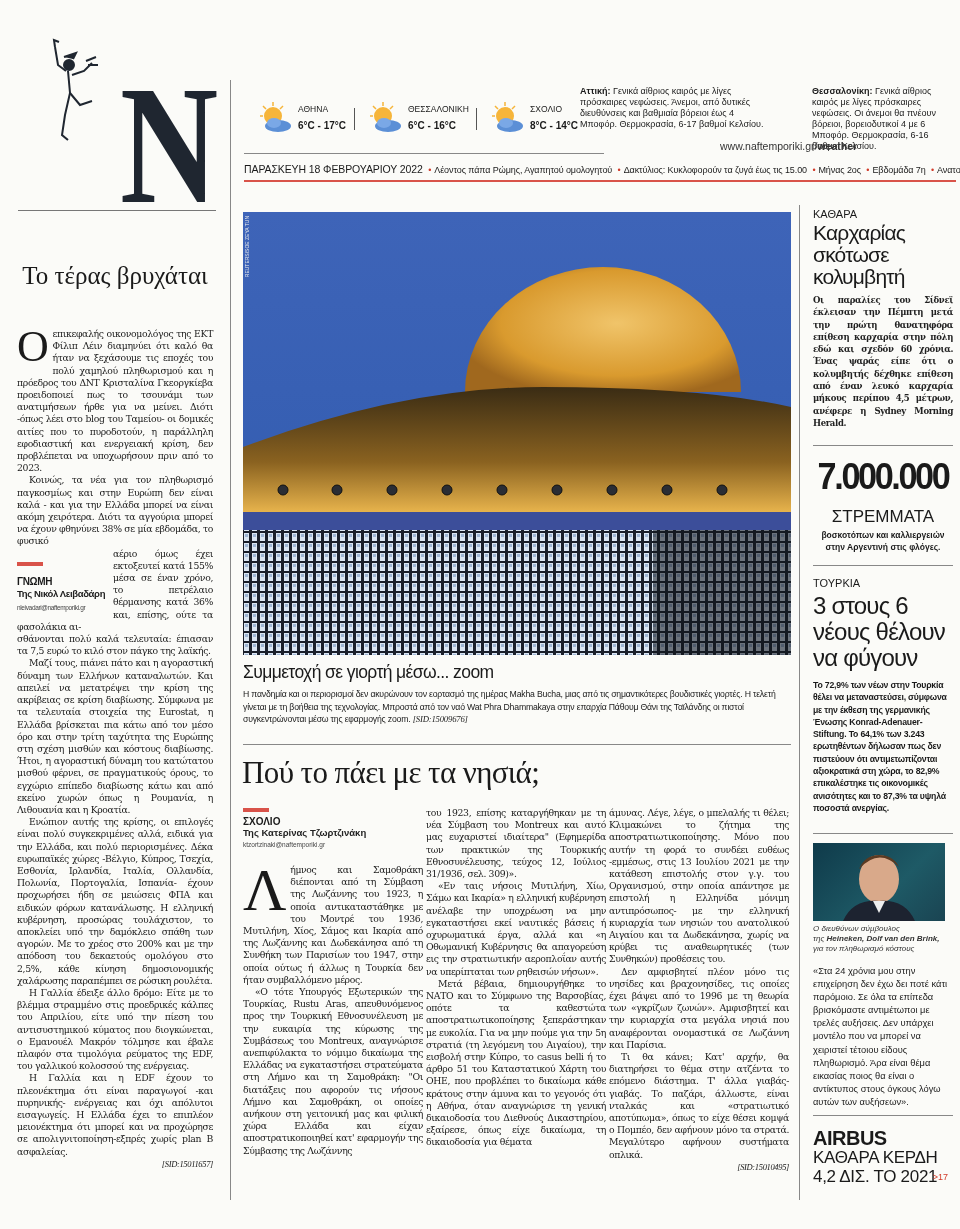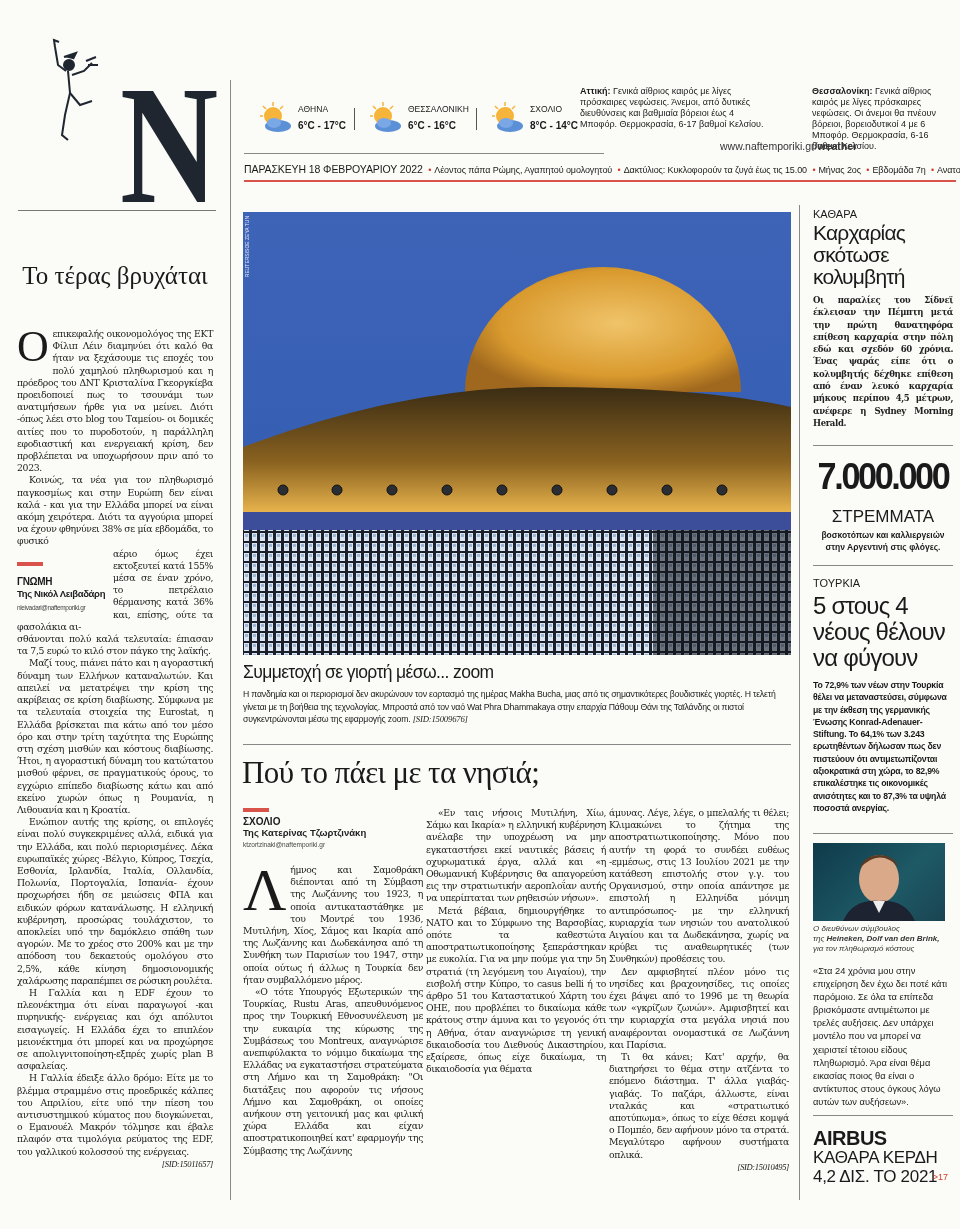--- a/index.html
+++ b/index.html
@@ -180,22 +180,22 @@
   <div style="float:left; width:96px; height:72px; padding-top:14px;" class="byline-box">
     <div class="bar"></div>
     <div class="kind">ΓΝΩΜΗ</div>
     <div class="author">Της Νικόλ Λειβαδάρη</div>
     <div class="email">nleivadari@naftemporiki.gr</div>
   </div>
   <p class="noind">αέριο όμως έχει εκτοξευτεί κατά 155% μέσα σε έναν χρόνο, το πετρέλαιο θέρμανσης κατά 36% και, επίσης, ούτε τα φασολάκια αι-</p>
   <p class="noind" style="clear:both;">σθάνονται πολύ καλά τελευταία: έπιασαν τα 7,5 ευρώ το κιλό στον πάγκο της λαϊκής.</p>
   <p>Μαζί τους, πιάνει πάτο και η αγοραστική δύναμη των Ελλήνων καταναλωτών. Και απειλεί να μετατρέψει την κρίση της ακρίβειας σε κρίση διαβίωσης. Σύμφωνα με τα τελευταία στοιχεία της Eurostat, η Ελλάδα βρίσκεται πια κάτω από τον μέσο όρο και στην τρίτη ταχύτητα της Ευρώπης στη σχέση μισθών και κόστους διαβίωσης. Ήτοι, η αγοραστική δύναμη του κατώτατου μισθού φέρνει, σε πραγματικούς όρους, το εγχώριο επίπεδο διαβίωσης κάτω και από εκείνο χωρών όπως η Ρουμανία, η Λιθουανία και η Κροατία.</p>
   <p>Ενώπιον αυτής της κρίσης, οι επιλογές είναι πολύ συγκεκριμένες αλλά, ειδικά για την Ελλάδα, και πολύ περιορισμένες. Δέκα ευρωπαϊκές χώρες -Βέλγιο, Κύπρος, Τσεχία, Εσθονία, Ιρλανδία, Ιταλία, Ολλανδία, Πολωνία, Πορτογαλία, Ισπανία- έχουν προχωρήσει ήδη σε μειώσεις ΦΠΑ και ειδικών φόρων κατανάλωσης. Η ελληνική κυβέρνηση, προσώρας τουλάχιστον, το αποκλείει υπό την δαμόκλειο σπάθη των αγορών. Με το χρέος στο 200% και με την απόδοση του δεκαετούς ομολόγου στο 2,5%, κάθε κίνηση δημοσιονομικής χαλάρωσης παραπέμπει σε ρώσικη ρουλέτα.</p>
+  <p>Η Γαλλία έδειξε άλλο δρόμο: Είτε με το βλέμμα στραμμένο στις προεδρικές κάλπες του Απριλίου, είτε υπό την πίεση του αντισυστημικού κύματος που διογκώνεται, ο Εμανουέλ Μακρόν τόλμησε και έβαλε πλαφόν στα τιμολόγια ρεύματος της EDF, του γαλλικού κολοσσού της ενέργειας.</p>
   <p>Η Γαλλία και η EDF έχουν το πλεονέκτημα ότι είναι παραγωγοί -και πυρηνικής- ενέργειας και όχι απόλυτοι εισαγωγείς. Η Ελλάδα έχει το επιπλέον μειονέκτημα ότι μπορεί και να προχώρησε σε απολιγνιτοποίηση-εξπρές χωρίς plan B ασφαλείας.</p>
-  <p>Η Γαλλία έδειξε άλλο δρόμο: Είτε με το βλέμμα στραμμένο στις προεδρικές κάλπες του Απριλίου, είτε υπό την πίεση του αντισυστημικού κύματος που διογκώνεται, ο Εμανουέλ Μακρόν τόλμησε και έβαλε πλαφόν στα τιμολόγια ρεύματος της EDF, του γαλλικού κολοσσού της ενέργειας.</p>
   <div class="sid">[SID:15011657]</div>
 </div>
 
 <div id="photo" class="abs">
   <svg width="548" height="443" viewBox="0 0 548 443">
     <defs>
       <linearGradient id="sky" x1="0" y1="0" x2="0" y2="1">
           <stop offset="0" stop-color="#3e64b8"></stop>
           <stop offset="1" stop-color="#2f5aae"></stop>
         </linearGradient>
@@ -244,20 +244,21 @@
   <div class="bar" style="margin-bottom:4px;"></div>
   <div class="kind">ΣΧΟΛΙΟ</div>
   <div class="author">Της Κατερίνας Τζωρτζινάκη</div>
   <div class="email">ktzortzinaki@naftemporiki.gr</div>
 </div>
 <div id="main-col1" class="abs main-col body-text">
   <p class="noind"><span class="dropcap-big">Λ</span><span>ήμνος και Σαμοθράκη διέπονται από τη Σύμβαση της Λωζάννης του 1923, η οποία αντικαταστάθηκε με του Μοντρέ του 1936, Μυτιλήνη, Χίος, Σάμος και Ικαρία από της Λωζάννης και Δωδεκάνησα από τη Συνθήκη των Παρισίων του 1947, στην οποία ούτως ή άλλως η Τουρκία δεν ήταν συμβαλλόμενο μέρος.</span></p>
   <p>«Ο τότε Υπουργός Εξωτερικών της Τουρκίας, Rustu Aras, απευθυνόμενος προς την Τουρκική Εθνοσυνέλευση με την ευκαιρία της κύρωσης της Συμβάσεως του Montreux, αναγνώρισε ανεπιφύλακτα το νόμιμο δικαίωμα της Ελλάδας να εγκαταστήσει στρατεύματα στη Λήμνο και τη Σαμοθράκη: "Οι διατάξεις που αφορούν τις νήσους Λήμνο και Σαμοθράκη, οι οποίες ανήκουν στη γειτονική μας και φιλική χώρα Ελλάδα και είχαν αποστρατικοποιηθεί κατ' εφαρμογήν της Σύμβασης της Λωζάννης</p>
 </div>
 <div id="main-col2" class="abs main-col body-text">
+  <p class="noind">του 1923, επίσης καταργήθηκαν με τη νέα Σύμβαση του Montreux και αυτό μας ευχαριστεί ιδιαίτερα" (Εφημερίδα των πρακτικών της Τουρκικής Εθνοσυνέλευσης, τεύχος 12, Ιούλιος 31/1936, σελ. 309)».</p>
   <p>«Εν ταις νήσοις Μυτιλήνη, Χίω, Σάμω και Ικαρία» η ελληνική κυβέρνηση ανέλαβε την υποχρέωση να μην εγκαταστήσει εκεί ναυτικές βάσεις ή οχυρωματικά έργα, αλλά και «η Οθωμανική Κυβέρνησις θα απαγορεύση εις την στρατιωτικήν αεροπλοΐαν αυτής να υπερίπταται των ρηθεισών νήσων».</p>
   <p>Μετά βέβαια, δημιουργήθηκε το ΝΑΤΟ και το Σύμφωνο της Βαρσοβίας, οπότε τα καθεστώτα αποστρατιωτικοποίησης ξεπεράστηκαν με ευκολία. Για να μην πούμε για την 5η στρατιά (τη λεγόμενη του Αιγαίου), την εισβολή στην Κύπρο, το casus belli ή το άρθρο 51 του Καταστατικού Χάρτη του ΟΗΕ, που προβλέπει το δικαίωμα κάθε κράτους στην άμυνα και το γεγονός ότι η Αθήνα, όταν αναγνώρισε τη γενική δικαιοδοσία του Διεθνούς Δικαστηρίου, εξαίρεσε, όπως είχε δικαίωμα, τη δικαιοδοσία για θέματα</p>
 </div>
 <div id="main-col3" class="abs main-col body-text">
   <p class="noind">άμυνας. Λέγε, λέγε, ο μπελαλής τι θέλει; Κλιμακώνει το ζήτημα της αποστρατιωτικοποίησης. Μόνο που αυτήν τη φορά το συνδέει ευθέως -εμμέσως, στις 13 Ιουλίου 2021 με την κατάθεση επιστολής στον γ.γ. του Οργανισμού, στην οποία απάντησε με επιστολή η Ελληνίδα μόνιμη αντιπρόσωπος- με την ελληνική κυριαρχία των νησιών του ανατολικού Αιγαίου και τα Δωδεκάνησα, χωρίς να κρύβει τις αναθεωρητικές (των Συνθηκών) προθέσεις του.</p>
   <p>Δεν αμφισβητεί πλέον μόνο τις νησίδες και βραχονησίδες, τις οποίες έχει βάψει από το 1996 με τη θεωρία των «γκρίζων ζωνών». Αμφισβητεί και την κυριαρχία στα μεγάλα νησιά που αναφέρονται ονομαστικά σε Λωζάννη και Παρίσια.</p>
   <p>Τι θα κάνει; Κατ' αρχήν, θα διατηρήσει το θέμα στην ατζέντα το επόμενο διάστημα. Τ' άλλα γιαβάς-γιαβάς. Το παζάρι, άλλωστε, είναι νταλκάς και «στρατιωτικό αποτύπωμα», όπως το είχε θέσει κομψά ο Πομπέο, δεν αφήνουν μόνο τα στρατά. Μεγαλύτερο αφήνουν συστήματα οπλικά.</p>
   <div class="sid">[SID:15010495]</div>
 </div>
 
@@ -266,21 +267,21 @@
   <div class="rhead" style="margin:2px 0 6px;">Καρχαρίας σκότωσε κολυμβητή</div>
   <div class="rbody" style="text-align:justify;">Οι παραλίες του Σίδνεϊ έκλεισαν την Πέμπτη μετά την πρώτη θανατηφόρα επίθεση καρχαρία στην πόλη εδώ και σχεδόν 60 χρόνια. Ένας ψαράς είπε ότι ο κολυμβητής δέχθηκε επίθεση από έναν λευκό καρχαρία μήκους περίπου 4,5 μέτρων, ανέφερε η Sydney Morning Herald.</div>
 </div>
 <div class="abs gray-rule" style="left:813px; top:445px; width:140px;"></div>
 <div id="big-number" class="abs">7.000.000</div>
 <div id="big-unit" class="abs">ΣΤΡΕΜΜΑΤΑ</div>
 <div id="big-desc" class="abs">βοσκοτόπων και καλλιεργειών στην Αργεντινή στις φλόγες.</div>
 <div class="abs gray-rule" style="left:813px; top:565px; width:140px;"></div>
 <div id="r2" class="abs">
   <div class="kicker">ΤΟΥΡΚΙΑ</div>
-  <div class="rhead" style="font-size:24px; line-height:26px; margin:4px 0 8px;">5 στους 4 νέους θέλουν να φύγουν</div>
+  <div class="rhead" style="font-size:24px; line-height:26px; margin:4px 0 8px;">3 στους 6 νέους θέλουν να φύγουν</div>
   <div class="rbody-sans">Το 72,9% των νέων στην Τουρκία θέλει να μεταναστεύσει, σύμφωνα με την έκθεση της γερμανικής Ένωσης Konrad-Adenauer-Stiftung. Το 64,1% των 3.243 ερωτηθέντων δήλωσαν πως δεν πιστεύουν ότι αντιμετωπίζονται αξιοκρατικά στη χώρα, το 82,9% επικαλέστηκε τις οικονομικές ανισότητες και το 87,3% τα υψηλά ποσοστά ανεργίας.</div>
 </div>
 <div class="abs gray-rule" style="left:813px; top:833px; width:140px;"></div>
 
 <div id="portrait" class="abs">
   <svg width="132" height="78" viewBox="0 0 132 78">
     <ellipse cx="66" cy="36" rx="20" ry="24" fill="#d9a98a"></ellipse>
     <path d="M46 26 Q 66 4 86 24 Q 80 12 66 12 Q 52 12 46 26 Z" fill="#5a3a22"></path>
     <path d="M30 78 Q 40 56 66 58 Q 92 56 102 78 Z" fill="#1d2330"></path>
     <path d="M60 58 L66 70 L72 58 Z" fill="#eee"></path>

